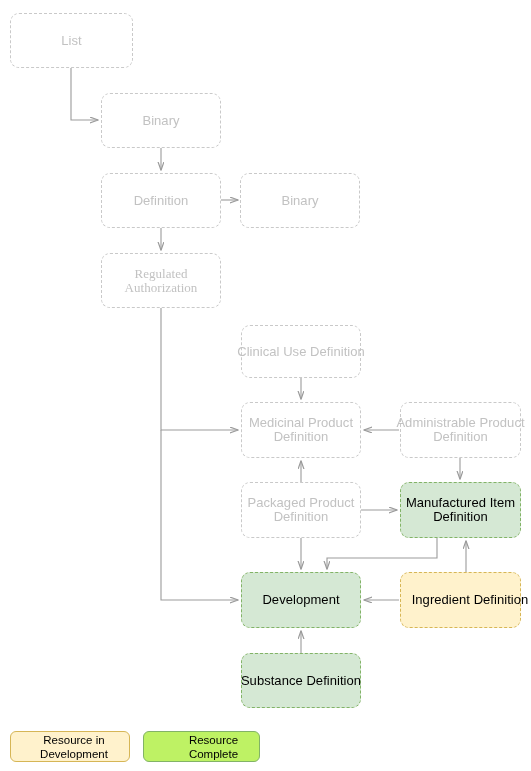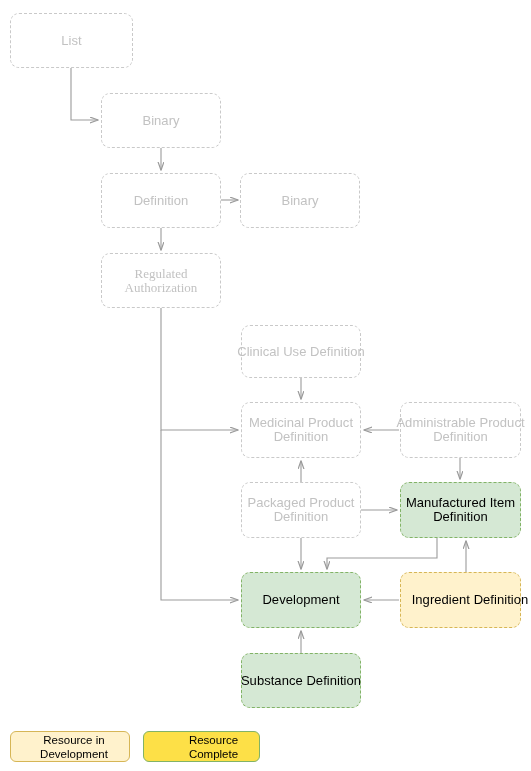--- a/index.html
+++ b/index.html
@@ -64,21 +64,21 @@
     font-size: 11.5px;
     line-height: 14px;
   }
   .legend-box.development {
     background: #fff2cc;
     border: 1.3px solid #d6b656;
     color: #000000;
     padding-left: 8px;
   }
   .legend-box.complete {
-    background: #fde047;
+    background: #bef264;
     border: 1.3px solid #82b366;
     color: #000000;
     padding-left: 24px;
   }
   .node-label {
     display: block;
   }
 </style>
 </head>
 <body>

